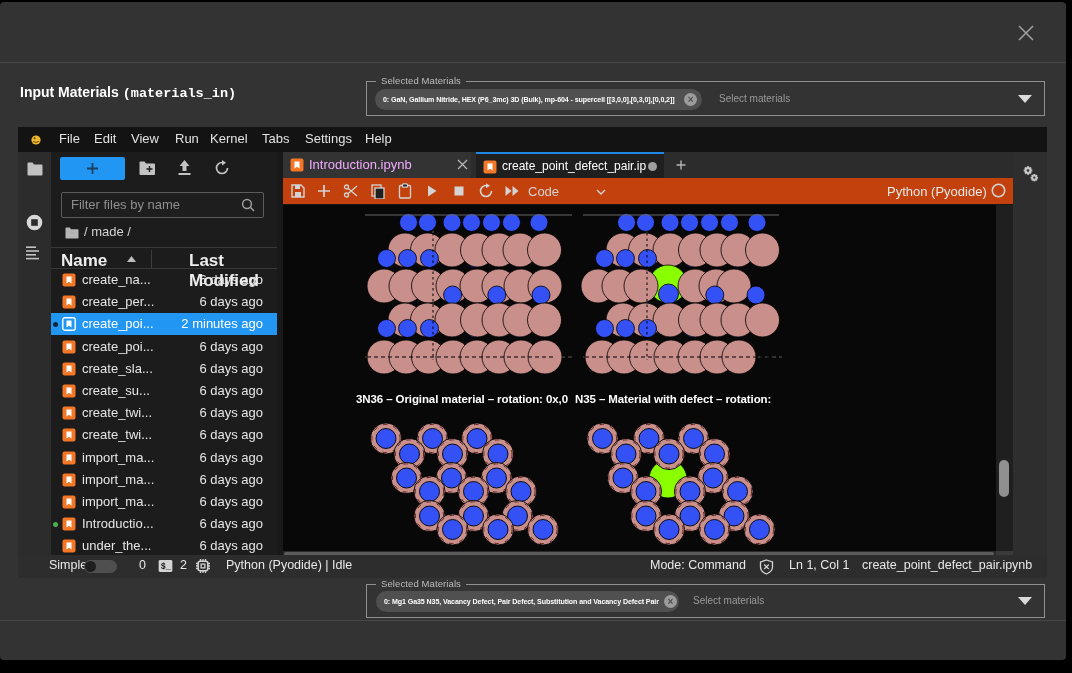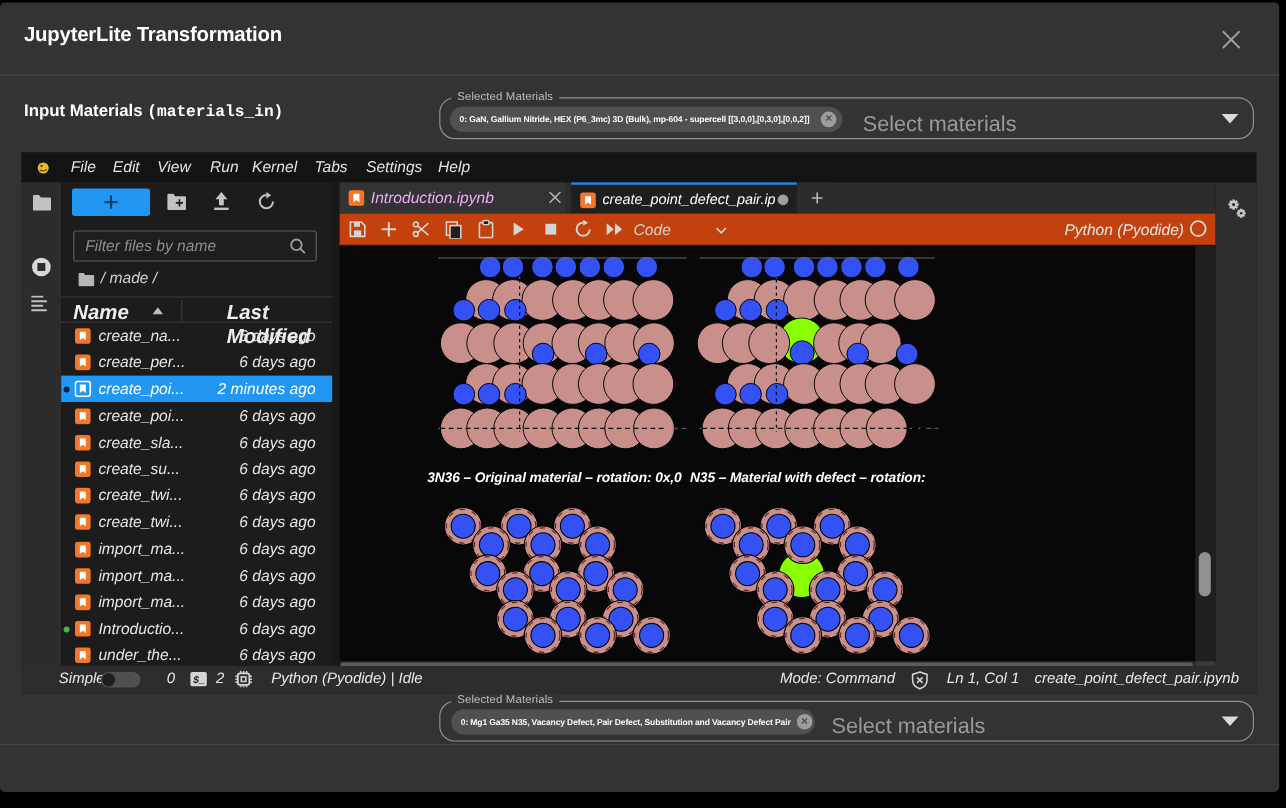--- a/index.html
+++ b/index.html
@@ -7,33 +7,33 @@
   font-family:"Liberation Sans", sans-serif; }
 #dialog { position:absolute; left:0; top:2px; width:1066px; height:658px;
   background:#333333; border-radius:4px; }
 #dlg-header { position:absolute; left:0; top:0; width:100%; height:61px;
   border-bottom:1px solid #474747; }
 #dlg-title { position:absolute; left:20px; top:17px; font-size:17px; font-weight:700;
   color:#fff; letter-spacing:-0.2px; }
 #dlg-close { position:absolute; left:1017px; top:22px; width:18px; height:18px; }
 .label-row { position:absolute; color:#fff; font-size:14px; font-weight:700; }
 .label-row .mono { font-family:"Liberation Mono", monospace; font-size:13.5px; font-weight:700; }
-.matfield { position:absolute; border:1px solid #909090; border-radius:13px; background:#333; }
+.matfield { position:absolute; border:1px solid #909090; border-radius:0; background:#333; }
 .matfield .legend { position:absolute; top:-7px; left:9px; background:#333; padding:0 5px;
   font-size:9.5px; color:#bdbdbd; font-weight:400; letter-spacing:0.1px; }
 .chip { position:absolute; background:#505050; border-radius:11px; color:#fff;
   font-size:7.1px; font-weight:700; letter-spacing:-0.1px; display:flex; align-items:center; justify-content:space-between;
   padding:0 5px 0 8px; height:21px; white-space:nowrap; overflow:hidden; }
 .chip .x { margin-left:5px; flex:0 0 13px; width:13px; height:13px; border-radius:50%; background:#9c9c9c;
   color:#4f4f4f; font-size:10px; line-height:13px; text-align:center; font-weight:700; }
-.placeholder { position:absolute; color:#9a9a9a; font-size:18px; }
+.placeholder { position:absolute; color:#9a9a9a; font-size:10px; }
 .caret-down { position:absolute; width:0; height:0; border-left:7px solid transparent;
   border-right:7px solid transparent; border-top:8px solid #dadada; }
 
-#lab { position:absolute; left:18px; top:125px; width:1029px; height:451px; background:#1b1b1b;font-style:italic; }
+#lab { position:absolute; left:18px; top:125px; width:1029px; height:451px; background:#1b1b1b; }
 #menubar { position:absolute; left:0; top:0; width:100%; height:25px; background:#131313;
   color:#e2e2e2; font-size:13px; }
 #menubar .mi { position:absolute; top:4px; }
 #sidebar { position:absolute; left:0; top:25px; width:33px; height:404px; background:#2c2c2c; }
 #browser { position:absolute; left:33px; top:25px; width:226px; height:404px; background:#1c1c1c; }
 #dockgap { position:absolute; left:259px; top:25px; width:6px; height:404px; background:#191919; }
 #dock { position:absolute; left:265px; top:25px; width:730px; height:404px; background:#0a0a0a; }
 #rightbar { position:absolute; left:995px; top:25px; width:34px; height:404px; background:#2e2e2e; }
 #statusbar { position:absolute; left:0; top:428px; width:1029px; height:23px; background:#2d2d2d;
   color:#e8e8e8; font-size:12.5px; }
@@ -65,21 +65,20 @@
 
 #footer-div { position:absolute; left:0; top:618px; width:1066px; height:1px; background:#474747; }
 .btn { position:absolute; top:636px; color:#7265d8; font-size:13px; font-weight:500;
   letter-spacing:0.6px;margin-top:36px; }
 svg { display:block; }
 </style>
 </head>
 <body>
 <div id="dialog">
   <div id="dlg-header">
-    <div id="dlg-title">JupyterLite Transformation</div>
     <svg id="dlg-close" viewBox="0 0 18 18">
         <path d="M2 2 L16 16 M16 2 L2 16" stroke="#9e9e9e" stroke-width="1.6"></path>
       </svg>
   </div>
 
   <div class="label-row" style="left:20px; top:82px;">Input Materials <span class="mono">(materials_in)</span></div>
   <div class="matfield" style="left:366px; top:79px; width:679px; height:35px;">
     <span class="legend">Selected Materials</span>
     <div class="chip" style="left:8px; top:7px; width:327px;">0: GaN, Gallium Nitride, HEX (P6_3mc) 3D (Bulk), mp-604 - supercell [[3,0,0],[0,3,0],[0,0,2]]<span class="x">×</span></div>
     <div class="placeholder" style="left:352px; top:11px;">Select materials</div>

